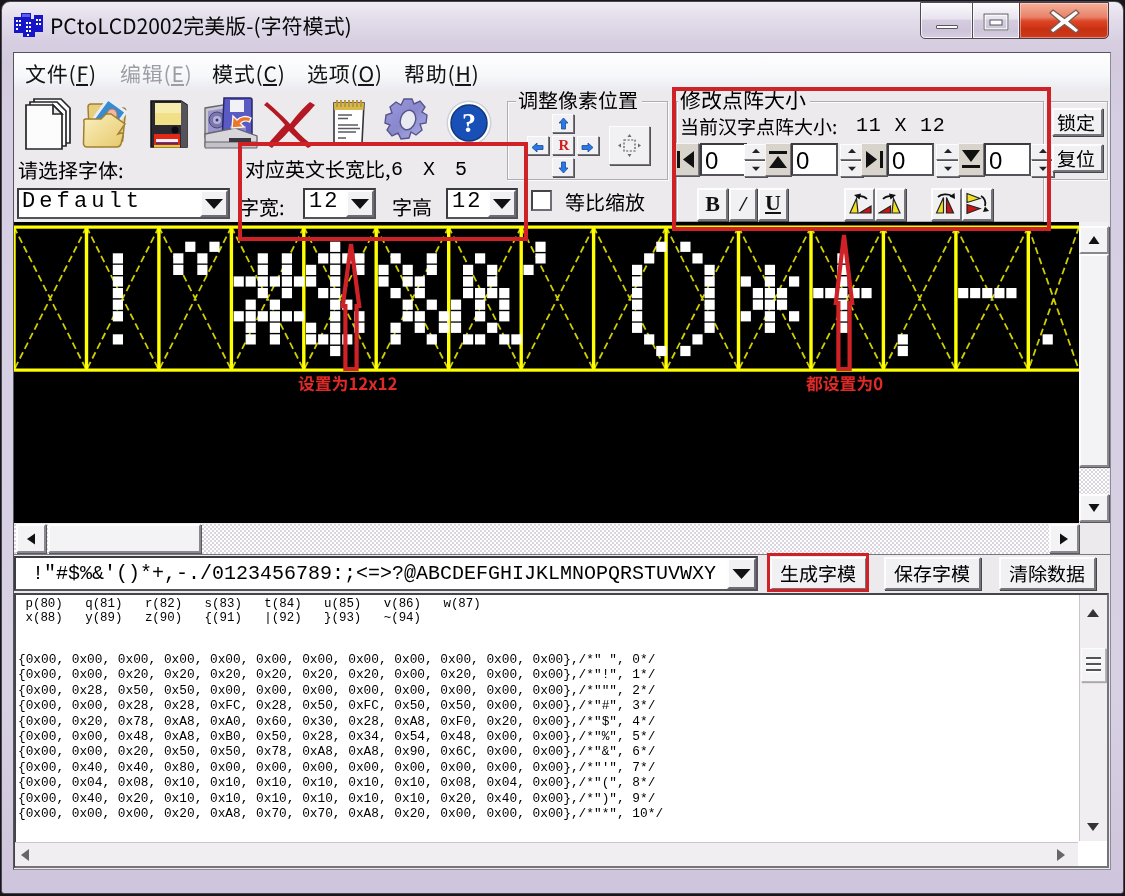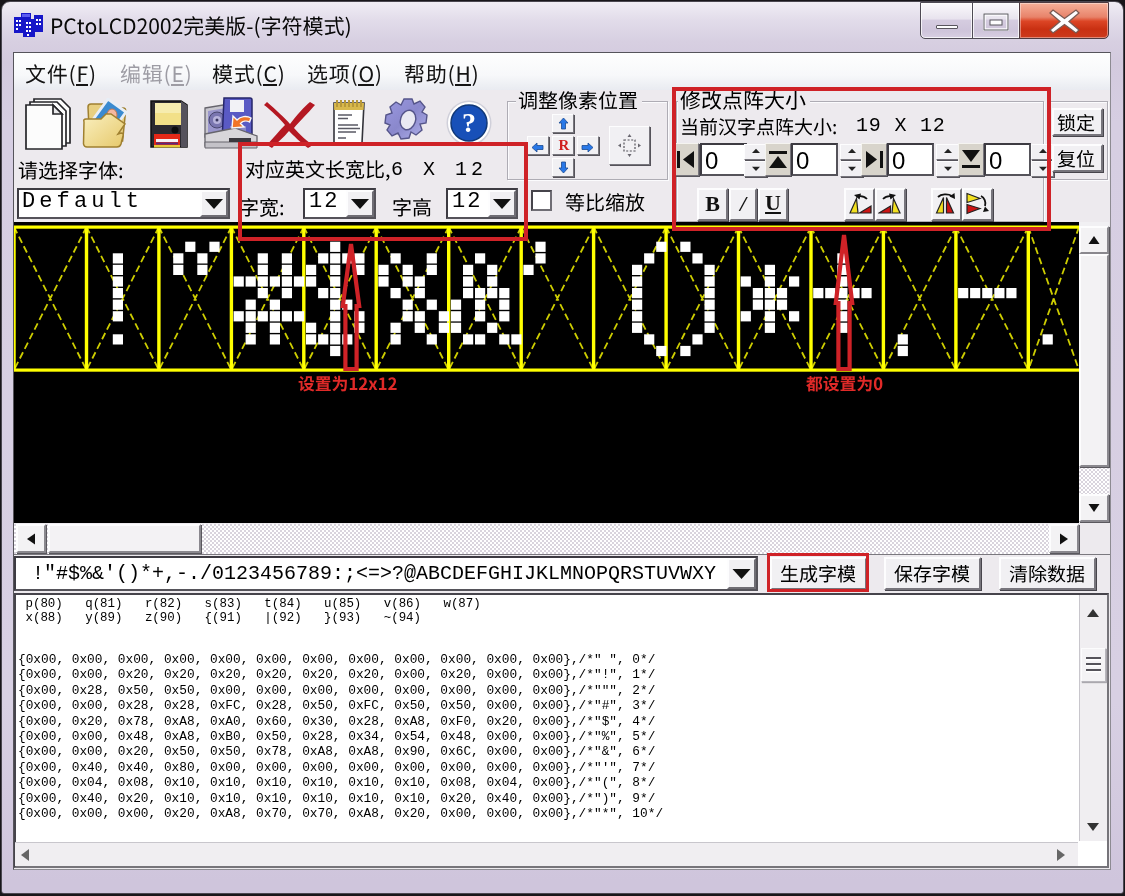--- a/index.html
+++ b/index.html
@@ -158,21 +158,21 @@
     </svg></div>
 <div style="position:absolute;left:17px;top:188px;width:213px;height:31px;background:#fff;border:2px solid #3d3b42;border-bottom-color:#55535a;border-right-color:#55535a"></div>
 <div style="position:absolute;left:200px;top:190px;width:28px;height:27px;background:#f1f0f3;border-top:2px solid #fdfdfe;border-left:2px solid #fdfdfe;border-right:2px solid #6f6d74;border-bottom:2px solid #6f6d74"></div>
 <svg class="abs" style="left:204.0px;top:197.5px" width="20" height="12" viewBox="0 0 20 12">
     <path d="M1 1 h18 l-9 10 z" fill="#111"></path>
   </svg>
 <div style="position:absolute;left:22px;top:188px;height:29px;line-height:28px;font-family:&quot;Liberation Mono&quot;,monospace;font-size:22px;letter-spacing:4.1px;color:#000">Default</div>
 <div style="position:absolute;left:245px;top:156px;width:147px;height:28px"><svg width="147" height="28" viewBox="0 -21 147 28" style="overflow:visible">
       <path d="M10.0 -7.9C11.0 -6.5 11.9 -4.6 12.2 -3.4L13.5 -4.0C13.2 -5.2 12.2 -7.1 11.3 -8.4ZM1.8 -9.1C3.0 -8.0 4.3 -6.7 5.5 -5.3C4.3 -2.8 2.7 -0.8 0.9 0.3C1.3 0.6 1.7 1.2 2.0 1.6C3.8 0.2 5.4 -1.6 6.6 -4.1C7.5 -2.9 8.2 -1.9 8.7 -1.0L9.9 -2.1C9.3 -3.1 8.4 -4.4 7.3 -5.6C8.2 -7.9 8.9 -10.7 9.2 -13.9L8.2 -14.2L8.0 -14.1H1.4V-12.7H7.6C7.3 -10.5 6.8 -8.6 6.1 -6.9C5.1 -8.0 4.0 -9.1 2.9 -10.0ZM15.3 -16.8V-12.0H9.6V-10.5H15.3V-0.4C15.3 -0.1 15.2 0.0 14.8 0.0C14.5 0.0 13.4 0.1 12.1 0.0C12.3 0.5 12.5 1.2 12.6 1.6C14.3 1.6 15.3 1.5 15.9 1.3C16.5 1.0 16.8 0.6 16.8 -0.4V-10.5H19.2V-12.0H16.8V-16.8Z M25.3 -9.8C26.1 -7.6 27.1 -4.8 27.4 -2.9L28.9 -3.5C28.4 -5.4 27.5 -8.1 26.6 -10.3ZM29.6 -10.9C30.3 -8.7 31.0 -5.9 31.3 -4.0L32.7 -4.5C32.4 -6.3 31.7 -9.1 31.0 -11.3ZM29.4 -16.6C29.7 -15.9 30.1 -14.9 30.4 -14.2H22.4V-8.8C22.4 -5.9 22.3 -1.9 20.7 0.9C21.1 1.0 21.8 1.5 22.0 1.7C23.7 -1.2 23.9 -5.7 23.9 -8.8V-12.8H38.8V-14.2H32.1C31.9 -14.9 31.3 -16.1 30.8 -17.0ZM24.2 -0.8V0.7H39.1V-0.8H33.7C35.5 -3.9 37.0 -7.5 38.0 -10.8L36.4 -11.4C35.6 -8.0 34.1 -3.9 32.1 -0.8Z M49.1 -12.5V-10.2H43.2V-5.6H41.1V-4.1H48.6C47.8 -2.4 45.8 -0.7 40.8 0.4C41.1 0.7 41.5 1.3 41.7 1.6C46.9 0.4 49.2 -1.5 50.1 -3.6C51.7 -0.7 54.4 0.9 58.4 1.6C58.6 1.2 59.0 0.6 59.4 0.3C55.5 -0.3 52.8 -1.7 51.4 -4.1H58.9V-5.6H56.9V-10.2H50.7V-12.5ZM44.6 -5.6V-8.9H49.1V-7.0C49.1 -6.5 49.1 -6.0 49.0 -5.6ZM55.4 -5.6H50.6C50.7 -6.0 50.7 -6.5 50.7 -7.0V-8.9H55.4ZM52.8 -16.8V-15.0H47.1V-16.8H45.6V-15.0H41.4V-13.6H45.6V-11.5H47.1V-13.6H52.8V-11.5H54.3V-13.6H58.6V-15.0H54.3V-16.8Z M68.5 -16.5C69.1 -15.5 69.7 -14.1 69.9 -13.3L71.6 -13.9C71.3 -14.7 70.6 -16.0 70.0 -16.9ZM61.0 -13.3V-11.8H64.1C65.3 -8.8 66.9 -6.1 68.9 -4.0C66.7 -2.2 64.0 -0.8 60.7 0.1C61.0 0.5 61.5 1.2 61.7 1.6C65.0 0.5 67.8 -1.0 70.0 -2.9C72.3 -0.9 75.0 0.6 78.3 1.5C78.6 1.0 79.0 0.4 79.3 0.1C76.1 -0.7 73.4 -2.1 71.2 -4.0C73.2 -6.1 74.8 -8.6 75.9 -11.8H79.1V-13.3ZM70.1 -5.1C68.2 -7.0 66.7 -9.2 65.7 -11.8H74.2C73.2 -9.1 71.8 -6.9 70.1 -5.1Z M95.4 -16.4C93.6 -14.3 90.7 -12.4 87.9 -11.2C88.3 -10.9 88.9 -10.3 89.2 -10.0C91.9 -11.3 94.9 -13.4 96.9 -15.7ZM81.1 -9.0V-7.5H85.0V-1.1C85.0 -0.3 84.5 0.0 84.1 0.1C84.4 0.5 84.7 1.1 84.8 1.5C85.2 1.2 86.0 0.9 91.5 -0.5C91.4 -0.9 91.3 -1.5 91.3 -1.9L86.5 -0.8V-7.5H89.7C91.3 -3.3 94.1 -0.4 98.3 1.0C98.5 0.6 99.0 -0.1 99.3 -0.4C95.5 -1.5 92.7 -4.0 91.2 -7.5H98.9V-9.0H86.5V-16.7H85.0V-9.0Z M110.5 -3.8V-0.6C110.5 0.9 111.0 1.4 113.0 1.4C113.5 1.4 116.3 1.4 116.7 1.4C118.6 1.4 119.0 0.6 119.2 -2.4C118.8 -2.5 118.2 -2.7 117.9 -3.0C117.8 -0.3 117.6 0.0 116.6 0.0C116.0 0.0 113.6 0.0 113.2 0.0C112.1 0.0 112.0 -0.1 112.0 -0.6V-3.8ZM108.8 -6.3V-4.7C108.8 -3.1 108.3 -0.9 100.8 0.6C101.2 1.0 101.7 1.5 101.8 1.9C109.5 0.1 110.4 -2.6 110.4 -4.7V-6.3ZM104.0 -8.3V-2.0H105.5V-7.0H114.4V-2.1H115.9V-8.3ZM108.6 -16.6C108.9 -16.1 109.2 -15.5 109.4 -15.0H101.5V-11.4H102.9V-13.7H117.1V-11.4H118.5V-15.0H111.2C111.0 -15.6 110.6 -16.4 110.2 -17.0ZM111.9 -13.0V-11.7H108.1V-13.0H106.5V-11.7H103.5V-10.5H106.5V-9.0H108.1V-10.5H111.9V-9.0H113.4V-10.5H116.6V-11.7H113.4V-13.0Z M122.5 1.4C123.0 1.1 123.7 0.8 129.2 -1.0C129.1 -1.4 129.1 -2.0 129.1 -2.5L124.2 -1.0V-9.1H129.1V-10.6H124.2V-16.6H122.6V-1.4C122.6 -0.5 122.1 -0.1 121.8 0.1C122.0 0.4 122.4 1.1 122.5 1.4ZM130.7 -16.7V-1.7C130.7 0.5 131.2 1.1 133.1 1.1C133.5 1.1 135.8 1.1 136.2 1.1C138.3 1.1 138.7 -0.3 138.8 -4.3C138.4 -4.4 137.8 -4.7 137.4 -5.0C137.3 -1.3 137.1 -0.4 136.1 -0.4C135.6 -0.4 133.7 -0.4 133.3 -0.4C132.4 -0.4 132.2 -0.6 132.2 -1.7V-7.5C134.4 -8.8 136.8 -10.3 138.6 -11.8L137.3 -13.1C136.1 -11.9 134.1 -10.3 132.2 -9.1V-16.7Z M141.5 3.8C143.3 3.0 144.4 1.5 144.4 -0.4C144.4 -1.7 143.8 -2.5 142.9 -2.5C142.1 -2.5 141.5 -2.0 141.5 -1.2C141.5 -0.4 142.1 0.0 142.8 0.0L143.1 0.0C143.0 1.2 142.3 2.2 141.1 2.7Z" fill="#000"></path>
     </svg></div>
-<div style="position:absolute;left:391px;top:158px;width:110px;height:24px;white-space:nowrap;font-family:&quot;Liberation Mono&quot;,monospace;font-size:20px;letter-spacing:4px;color:#000;line-height:24px">6 X 12</div>
+<div style="position:absolute;left:391px;top:158px;width:110px;height:24px;white-space:nowrap;font-family:&quot;Liberation Mono&quot;,monospace;font-size:20px;letter-spacing:4px;color:#000;line-height:24px">6 X 5</div>
 <div style="position:absolute;left:239px;top:194px;width:47px;height:28px"><svg width="47" height="28" viewBox="0 -21 47 28" style="overflow:visible">
       <path d="M9.2 -7.3V-6.0H1.4V-4.6H9.2V-0.3C9.2 0.0 9.1 0.1 8.7 0.1C8.4 0.1 7.1 0.1 5.7 0.1C6.0 0.5 6.3 1.2 6.4 1.6C8.1 1.6 9.1 1.6 9.8 1.3C10.6 1.1 10.8 0.6 10.8 -0.2V-4.6H18.6V-6.0H10.8V-6.7C12.5 -7.7 14.3 -9.0 15.6 -10.3L14.6 -11.1L14.2 -11.0H4.7V-9.6H12.7C11.7 -8.7 10.4 -7.8 9.2 -7.3ZM8.5 -16.5C8.9 -16.0 9.2 -15.3 9.5 -14.7H1.6V-10.6H3.1V-13.3H16.9V-10.6H18.4V-14.7H11.3C11.0 -15.4 10.5 -16.3 9.9 -16.9Z M30.5 -3.8V-0.6C30.5 0.9 31.0 1.4 33.0 1.4C33.5 1.4 36.3 1.4 36.7 1.4C38.6 1.4 39.0 0.6 39.2 -2.4C38.8 -2.5 38.2 -2.7 37.9 -3.0C37.8 -0.3 37.6 0.0 36.6 0.0C36.0 0.0 33.6 0.0 33.2 0.0C32.1 0.0 32.0 -0.1 32.0 -0.6V-3.8ZM28.8 -6.3V-4.7C28.8 -3.1 28.3 -0.9 20.8 0.6C21.2 1.0 21.7 1.5 21.8 1.9C29.5 0.1 30.4 -2.6 30.4 -4.7V-6.3ZM24.0 -8.3V-2.0H25.5V-7.0H34.4V-2.1H35.9V-8.3ZM28.6 -16.6C28.9 -16.1 29.2 -15.5 29.4 -15.0H21.5V-11.4H22.9V-13.7H37.1V-11.4H38.5V-15.0H31.2C31.0 -15.6 30.6 -16.4 30.2 -17.0ZM31.9 -13.0V-11.7H28.1V-13.0H26.5V-11.7H23.5V-10.5H26.5V-9.0H28.1V-10.5H31.9V-9.0H33.4V-10.5H36.6V-11.7H33.4V-13.0Z M42.8 -7.8C43.5 -7.8 44.1 -8.4 44.1 -9.2C44.1 -10.0 43.5 -10.6 42.8 -10.6C42.0 -10.6 41.5 -10.0 41.5 -9.2C41.5 -8.4 42.0 -7.8 42.8 -7.8ZM42.8 0.3C43.5 0.3 44.1 -0.3 44.1 -1.1C44.1 -2.0 43.5 -2.5 42.8 -2.5C42.0 -2.5 41.5 -2.0 41.5 -1.1C41.5 -0.3 42.0 0.3 42.8 0.3Z" fill="#000"></path>
     </svg></div>
 <div style="position:absolute;left:303px;top:188px;width:73px;height:31px;background:#fff;border:2px solid #3d3b42;border-bottom-color:#55535a;border-right-color:#55535a"></div>
 <div style="position:absolute;left:346px;top:190px;width:28px;height:27px;background:#f1f0f3;border-top:2px solid #fdfdfe;border-left:2px solid #fdfdfe;border-right:2px solid #6f6d74;border-bottom:2px solid #6f6d74"></div>
 <svg class="abs" style="left:350.0px;top:197.5px" width="20" height="12" viewBox="0 0 20 12">
     <path d="M1 1 h18 l-9 10 z" fill="#111"></path>
   </svg>
 <div style="position:absolute;left:309px;top:188px;height:29px;line-height:28px;font-family:&quot;Liberation Mono&quot;,monospace;font-size:22px;letter-spacing:2px;color:#000">12</div>
 <div style="position:absolute;left:392px;top:194px;width:42px;height:28px"><svg width="42" height="28" viewBox="0 -21 42 28" style="overflow:visible">
@@ -217,21 +217,21 @@
       <path d="M11.6 -16.9C11.0 -15.2 9.9 -13.6 8.7 -12.6L9.2 -12.2V-10.8H2.9V-9.6H9.2V-7.8H1.0V-6.5H13.3V-4.7H1.6V-3.4H13.3V-0.2C13.3 0.1 13.2 0.2 12.8 0.2C12.5 0.2 11.3 0.2 9.9 0.2C10.2 0.6 10.4 1.2 10.5 1.6C12.1 1.6 13.3 1.6 13.9 1.4C14.6 1.1 14.8 0.7 14.8 -0.2V-3.4H18.6V-4.7H14.8V-6.5H19.1V-7.8H10.7V-9.6H17.2V-10.8H10.7V-12.2H10.4C10.9 -12.7 11.3 -13.2 11.7 -13.8H13.0C13.6 -13.1 14.2 -12.1 14.4 -11.5L15.7 -12.0C15.5 -12.5 15.1 -13.2 14.6 -13.8H18.9V-15.1H12.4C12.6 -15.6 12.8 -16.1 13.0 -16.6ZM4.5 -2.5C5.8 -1.7 7.2 -0.4 7.9 0.6L9.0 -0.4C8.3 -1.3 6.9 -2.6 5.6 -3.4ZM3.7 -16.9C3.0 -15.1 1.9 -13.4 0.7 -12.2C1.0 -12.0 1.6 -11.6 1.9 -11.4C2.6 -12.0 3.2 -12.9 3.8 -13.8H4.6C5.0 -13.1 5.4 -12.2 5.5 -11.6L6.8 -12.1C6.7 -12.5 6.4 -13.2 6.1 -13.8H9.8V-15.1H4.5C4.7 -15.6 5.0 -16.0 5.1 -16.5Z M22.5 1.4C23.0 1.1 23.7 0.8 29.2 -1.0C29.1 -1.4 29.1 -2.0 29.1 -2.5L24.2 -1.0V-9.1H29.1V-10.6H24.2V-16.6H22.6V-1.4C22.6 -0.5 22.1 -0.1 21.8 0.1C22.0 0.4 22.4 1.1 22.5 1.4ZM30.7 -16.7V-1.7C30.7 0.5 31.2 1.1 33.1 1.1C33.5 1.1 35.8 1.1 36.2 1.1C38.3 1.1 38.7 -0.3 38.8 -4.3C38.4 -4.4 37.8 -4.7 37.4 -5.0C37.3 -1.3 37.1 -0.4 36.1 -0.4C35.6 -0.4 33.7 -0.4 33.3 -0.4C32.4 -0.4 32.2 -0.6 32.2 -1.7V-7.5C34.4 -8.8 36.8 -10.3 38.6 -11.8L37.3 -13.1C36.1 -11.9 34.1 -10.3 32.2 -9.1V-16.7Z M40.9 -1.1 41.2 0.4C42.9 -0.3 45.1 -1.1 47.1 -1.9L46.9 -3.2C44.6 -2.4 42.4 -1.5 40.9 -1.1ZM41.3 -8.5C41.5 -8.6 42.0 -8.7 44.2 -8.9C43.4 -7.7 42.7 -6.6 42.3 -6.2C41.8 -5.5 41.3 -5.0 40.9 -4.9C41.1 -4.6 41.3 -3.9 41.4 -3.6C41.7 -3.9 42.3 -4.1 46.4 -5.1L46.3 -5.8V-6.3L43.4 -5.6C44.7 -7.4 46.1 -9.6 47.2 -11.7L46.0 -12.4C45.7 -11.7 45.3 -11.0 44.9 -10.3L42.7 -10.1C43.9 -11.8 45.0 -14.0 45.9 -16.1L44.5 -16.7C43.8 -14.3 42.3 -11.7 41.9 -11.1C41.5 -10.4 41.1 -9.9 40.8 -9.8C41.0 -9.4 41.2 -8.8 41.3 -8.5ZM49.4 -12.2C48.9 -10.1 47.8 -7.5 46.3 -5.8C46.5 -5.6 46.9 -5.1 47.1 -4.8C47.6 -5.3 48.0 -5.9 48.4 -6.5V1.6H49.7V-8.9C50.1 -9.9 50.5 -10.9 50.8 -11.9ZM51.2 -8.1V1.6H52.5V0.6H57.1V1.5H58.4V-8.1H54.8L55.4 -10.1H58.7V-11.3H50.9V-10.1H53.9C53.8 -9.4 53.6 -8.7 53.5 -8.1ZM51.8 -16.4C52.1 -16.0 52.4 -15.4 52.6 -14.9H47.4V-11.6H48.8V-13.6H57.6V-11.9H59.0V-14.9H54.1C53.9 -15.4 53.4 -16.2 53.1 -16.9ZM52.5 -3.2H57.1V-0.6H52.5ZM52.5 -4.4V-6.8H57.1V-4.4Z M64.1 -16.5C64.5 -15.6 65.0 -14.5 65.1 -13.7L66.5 -14.2C66.3 -14.9 65.9 -16.0 65.4 -16.8ZM60.9 -13.6V-12.2H63.2V-8.0C63.2 -5.2 62.9 -2.0 60.5 0.6C60.9 0.9 61.4 1.3 61.6 1.6C64.3 -1.3 64.7 -4.7 64.7 -8.0V-8.1H67.4C67.3 -2.6 67.1 -0.7 66.8 -0.2C66.7 0.0 66.5 0.1 66.2 0.1C65.9 0.1 65.1 0.1 64.3 -0.0C64.5 0.4 64.7 1.0 64.7 1.4C65.6 1.4 66.4 1.4 66.9 1.4C67.4 1.3 67.7 1.2 68.1 0.7C68.6 0.0 68.7 -2.2 68.8 -8.8C68.9 -9.0 68.9 -9.5 68.9 -9.5H64.7V-12.2H69.8V-13.6ZM72.5 -11.7H76.3C75.9 -9.1 75.3 -7.0 74.3 -5.1C73.5 -7.0 72.8 -9.1 72.4 -11.5ZM72.2 -16.8C71.6 -13.4 70.5 -10.0 68.9 -7.9C69.2 -7.6 69.8 -7.1 70.1 -6.8C70.6 -7.5 71.1 -8.3 71.5 -9.3C72.0 -7.2 72.6 -5.3 73.5 -3.7C72.3 -2.0 70.7 -0.6 68.6 0.3C68.9 0.6 69.4 1.3 69.5 1.6C71.5 0.6 73.1 -0.7 74.3 -2.3C75.3 -0.6 76.7 0.7 78.4 1.6C78.6 1.2 79.1 0.6 79.4 0.3C77.6 -0.5 76.3 -1.9 75.2 -3.6C76.4 -5.8 77.2 -8.4 77.8 -11.7H79.2V-13.1H72.9C73.3 -14.2 73.5 -15.4 73.8 -16.6Z" fill="#000"></path>
     </svg></div>
 <div style="position:absolute;left:676px;top:101px;width:368px;height:121px;border:1px solid #aeacb4;box-shadow:inset 1px 1px 0 #fbfbfd, 1px 1px 0 #fbfbfd"></div>
 <div style="position:absolute;left:678px;top:94px;width:132px;height:15px;background:#edeaee"></div>
 <div style="position:absolute;left:680px;top:86px;width:128px;height:29px"><svg width="128" height="29" viewBox="0 -22 128 29" style="overflow:visible">
       <path d="M14.7 -8.1C13.5 -7.0 11.4 -6.0 9.5 -5.5C9.8 -5.2 10.2 -4.8 10.4 -4.5C12.4 -5.2 14.6 -6.3 15.9 -7.6ZM16.7 -6.0C15.2 -4.5 12.5 -3.3 9.8 -2.7C10.1 -2.4 10.4 -2.0 10.6 -1.7C13.5 -2.5 16.3 -3.8 17.9 -5.5ZM18.6 -3.8C16.8 -1.6 12.9 -0.3 8.7 0.4C9.0 0.7 9.3 1.2 9.5 1.6C13.9 0.8 17.9 -0.7 20.0 -3.2ZM6.4 -11.8V-1.6H7.8V-11.8ZM11.6 -14.0H17.5C16.8 -12.9 15.7 -11.9 14.5 -11.1C13.2 -12.0 12.3 -13.0 11.6 -14.0ZM11.9 -17.7C11.0 -15.4 9.5 -13.2 7.8 -11.8C8.1 -11.6 8.7 -11.1 9.0 -10.9C9.6 -11.5 10.2 -12.2 10.9 -12.9C11.4 -12.1 12.3 -11.2 13.3 -10.4C11.6 -9.5 9.7 -8.9 7.8 -8.5C8.1 -8.3 8.4 -7.7 8.5 -7.4C10.6 -7.8 12.7 -8.5 14.5 -9.5C15.9 -8.7 17.6 -7.9 19.5 -7.5C19.7 -7.8 20.1 -8.4 20.4 -8.7C18.6 -9.1 17.1 -9.6 15.8 -10.3C17.4 -11.5 18.7 -13.0 19.5 -15.0L18.6 -15.4L18.3 -15.4H12.4C12.7 -16.0 13.0 -16.6 13.3 -17.3ZM4.9 -17.5C3.9 -14.3 2.2 -11.0 0.4 -8.9C0.7 -8.5 1.1 -7.7 1.2 -7.3C1.9 -8.1 2.6 -9.1 3.2 -10.1V1.7H4.7V-12.9C5.4 -14.2 5.9 -15.7 6.4 -17.1Z M33.6 -12.3H38.0C37.5 -9.5 36.9 -7.2 35.8 -5.3C34.8 -7.2 34.1 -9.6 33.6 -12.1ZM22.6 -16.2V-14.6H28.5V-10.2H22.9V-2.2C22.9 -1.4 22.5 -1.1 22.2 -1.0C22.5 -0.6 22.7 0.2 22.8 0.7C23.3 0.3 24.1 -0.1 30.2 -2.5C30.2 -2.8 30.1 -3.5 30.0 -3.9L24.5 -2.0V-8.6H30.0L29.9 -8.5C30.2 -8.2 30.9 -7.6 31.1 -7.4C31.7 -8.1 32.2 -8.9 32.6 -9.8C33.2 -7.6 33.9 -5.5 34.9 -3.8C33.6 -2.0 32.0 -0.7 29.7 0.3C30.1 0.7 30.5 1.4 30.7 1.8C32.8 0.7 34.5 -0.7 35.8 -2.3C37.0 -0.7 38.4 0.7 40.2 1.6C40.5 1.2 41.0 0.6 41.3 0.3C39.5 -0.6 38.0 -2.0 36.8 -3.7C38.2 -6.0 39.0 -8.8 39.6 -12.3H41.0V-13.8H34.1C34.5 -14.9 34.8 -16.1 35.1 -17.4L33.5 -17.6C32.9 -14.2 31.7 -10.9 30.1 -8.7V-16.2Z M47.0 -9.8H58.0V-6.0H47.0ZM49.1 -2.7C49.4 -1.3 49.6 0.4 49.6 1.5L51.2 1.3C51.2 0.3 50.9 -1.5 50.6 -2.8ZM53.5 -2.7C54.1 -1.4 54.7 0.4 55.0 1.4L56.5 1.1C56.2 0.0 55.6 -1.7 54.9 -3.0ZM57.8 -2.8C58.8 -1.5 60.0 0.4 60.5 1.5L62.0 0.9C61.4 -0.3 60.2 -2.1 59.2 -3.4ZM45.7 -3.3C45.1 -1.7 44.0 0.0 42.9 1.0L44.3 1.7C45.5 0.5 46.5 -1.2 47.2 -2.9ZM45.5 -11.3V-4.5H59.5V-11.3H53.1V-13.9H61.1V-15.4H53.1V-17.6H51.6V-11.3Z M71.1 -3.9V-2.4H77.0V1.7H78.6V-2.4H83.2V-3.9H78.6V-7.3H82.6V-8.7H78.6V-11.8H77.0V-8.7H74.0C74.7 -10.2 75.5 -11.9 76.1 -13.7H82.9V-15.2H76.5C76.8 -15.9 77.0 -16.6 77.2 -17.3L75.5 -17.6C75.4 -16.8 75.1 -16.0 74.9 -15.2H71.3V-13.7H74.4C73.9 -12.0 73.3 -10.6 73.1 -10.1C72.6 -9.2 72.3 -8.5 71.9 -8.4C72.1 -8.0 72.3 -7.3 72.4 -7.0C72.6 -7.1 73.3 -7.3 74.3 -7.3H77.0V-3.9ZM64.9 -16.7V1.7H66.3V-15.3H69.1C68.6 -13.9 68.0 -12.1 67.4 -10.6C68.9 -8.9 69.3 -7.4 69.3 -6.3C69.3 -5.6 69.2 -5.1 68.9 -4.8C68.7 -4.7 68.5 -4.7 68.2 -4.6C67.9 -4.6 67.5 -4.6 67.0 -4.7C67.3 -4.3 67.4 -3.6 67.4 -3.3C67.9 -3.2 68.4 -3.2 68.8 -3.3C69.3 -3.3 69.6 -3.5 69.9 -3.7C70.5 -4.1 70.8 -5.0 70.8 -6.1C70.8 -7.5 70.4 -9.0 68.9 -10.7C69.6 -12.4 70.3 -14.4 71.0 -16.2L69.9 -16.8L69.7 -16.7Z M93.7 -17.6C93.7 -16.0 93.7 -13.8 93.4 -11.6H85.3V-10.0H93.1C92.3 -6.0 90.2 -1.9 84.9 0.3C85.3 0.7 85.8 1.2 86.1 1.6C91.2 -0.7 93.5 -4.7 94.5 -8.8C96.2 -4.0 98.9 -0.3 102.9 1.6C103.2 1.2 103.7 0.5 104.1 0.2C100.0 -1.5 97.3 -5.4 95.8 -10.0H103.8V-11.6H95.0C95.3 -13.8 95.4 -15.9 95.4 -17.6Z M114.7 -17.3V-0.5C114.7 -0.1 114.6 0.0 114.2 0.1C113.7 0.1 112.2 0.1 110.7 0.0C110.9 0.5 111.2 1.2 111.3 1.7C113.3 1.7 114.6 1.7 115.4 1.4C116.1 1.1 116.4 0.7 116.4 -0.5V-17.3ZM119.8 -12.0C121.6 -9.0 123.3 -5.0 123.8 -2.5L125.5 -3.2C125.0 -5.8 123.2 -9.6 121.3 -12.6ZM109.2 -12.4C108.7 -9.6 107.5 -6.0 105.7 -3.7C106.1 -3.5 106.8 -3.2 107.2 -2.9C109.1 -5.2 110.3 -9.0 111.0 -12.1Z" fill="#000"></path>
     </svg></div>
 <div style="position:absolute;left:680px;top:114px;width:159px;height:26px"><svg width="159" height="26" viewBox="0 -20 159 26" style="overflow:visible">
       <path d="M2.3 -14.6C3.3 -13.3 4.3 -11.4 4.8 -10.2L6.1 -10.8C5.7 -12.0 4.6 -13.8 3.6 -15.1ZM15.2 -15.3C14.7 -13.8 13.6 -11.8 12.8 -10.5L14.0 -10.1C14.9 -11.3 15.9 -13.2 16.8 -14.8ZM2.2 -0.7V0.7H15.0V1.5H16.5V-9.2H10.3V-16.0H8.7V-9.2H2.6V-7.8H15.0V-5.1H3.2V-3.7H15.0V-0.7Z M30.5 -9.8V-2.0H31.8V-9.8ZM34.3 -10.3V-0.3C34.3 0.0 34.2 0.1 33.9 0.1C33.6 0.1 32.6 0.1 31.4 0.1C31.6 0.5 31.9 1.1 31.9 1.4C33.4 1.5 34.4 1.4 34.9 1.2C35.5 1.0 35.7 0.6 35.7 -0.2V-10.3ZM32.7 -16.1C32.3 -15.1 31.6 -13.9 31.0 -13.0H25.3L26.2 -13.3C25.8 -14.1 25.0 -15.2 24.3 -16.0L23.0 -15.5C23.6 -14.7 24.3 -13.7 24.7 -13.0H20.0V-11.6H37.0V-13.0H32.6C33.1 -13.7 33.7 -14.7 34.3 -15.6ZM26.8 -5.7V-3.8H22.6V-5.7ZM26.8 -6.8H22.6V-8.7H26.8ZM21.2 -9.9V1.4H22.6V-2.7H26.8V-0.1C26.8 0.1 26.7 0.2 26.4 0.2C26.2 0.2 25.3 0.2 24.3 0.2C24.5 0.5 24.7 1.1 24.8 1.4C26.1 1.4 27.0 1.4 27.5 1.2C28.0 1.0 28.2 0.6 28.2 -0.1V-9.9Z M39.7 -14.6C41.0 -14.1 42.6 -13.1 43.3 -12.5L44.1 -13.6C43.3 -14.3 41.7 -15.1 40.5 -15.7ZM38.8 -9.5C40.0 -8.9 41.6 -8.0 42.4 -7.4L43.1 -8.5C42.3 -9.2 40.7 -10.0 39.5 -10.5ZM39.3 0.3 40.5 1.2C41.6 -0.5 42.9 -2.9 43.9 -4.9L42.9 -5.8C41.8 -3.7 40.4 -1.2 39.3 0.3ZM44.9 -14.5V-13.2H45.7L45.6 -13.1C46.5 -9.5 47.7 -6.3 49.4 -3.8C47.7 -1.8 45.6 -0.5 43.4 0.3C43.7 0.6 44.0 1.1 44.2 1.5C46.5 0.6 48.5 -0.7 50.3 -2.6C51.7 -0.9 53.4 0.5 55.5 1.4C55.7 1.1 56.1 0.6 56.4 0.3C54.3 -0.6 52.6 -2.0 51.2 -3.7C53.1 -6.3 54.6 -9.7 55.3 -14.3L54.4 -14.6L54.1 -14.5ZM47.0 -13.2H53.7C53.1 -9.8 51.9 -7.0 50.3 -4.9C48.8 -7.2 47.7 -10.0 47.0 -13.2Z M65.7 -6.9V-5.7H58.3V-4.3H65.7V-0.3C65.7 0.0 65.6 0.1 65.3 0.1C65.0 0.1 63.7 0.1 62.5 0.1C62.7 0.5 63.0 1.1 63.1 1.5C64.7 1.5 65.7 1.5 66.3 1.3C67.0 1.0 67.2 0.6 67.2 -0.2V-4.3H74.7V-5.7H67.2V-6.4C68.9 -7.3 70.6 -8.6 71.8 -9.8L70.8 -10.5L70.5 -10.5H61.4V-9.1H69.1C68.1 -8.3 66.9 -7.4 65.7 -6.9ZM65.1 -15.7C65.4 -15.2 65.8 -14.5 66.0 -14.0H58.5V-10.1H59.9V-12.6H73.0V-10.1H74.5V-14.0H67.7C67.4 -14.6 66.9 -15.5 66.4 -16.1Z M80.5 -8.8H90.4V-5.4H80.5ZM82.5 -2.4C82.7 -1.2 82.9 0.4 82.9 1.3L84.3 1.2C84.3 0.2 84.1 -1.3 83.8 -2.5ZM86.4 -2.4C86.9 -1.2 87.5 0.4 87.7 1.3L89.1 0.9C88.9 0.0 88.3 -1.5 87.7 -2.7ZM90.3 -2.6C91.2 -1.4 92.3 0.3 92.7 1.4L94.1 0.8C93.6 -0.2 92.5 -1.9 91.5 -3.1ZM79.4 -2.9C78.8 -1.5 77.8 0.0 76.8 0.9L78.1 1.5C79.1 0.5 80.1 -1.1 80.7 -2.6ZM79.2 -10.2V-4.1H91.9V-10.2H86.1V-12.6H93.3V-13.9H86.1V-16.0H84.6V-10.2Z M102.3 -3.5V-2.2H107.7V1.5H109.1V-2.2H113.3V-3.5H109.1V-6.6H112.8V-7.9H109.1V-10.7H107.7V-7.9H105.0C105.6 -9.2 106.3 -10.8 106.8 -12.4H113.0V-13.7H107.3C107.5 -14.4 107.6 -15.0 107.8 -15.6L106.3 -16.0C106.2 -15.2 106.0 -14.5 105.8 -13.7H102.5V-12.4H105.4C104.8 -10.9 104.3 -9.6 104.1 -9.1C103.7 -8.3 103.4 -7.7 103.1 -7.6C103.2 -7.3 103.5 -6.6 103.5 -6.3C103.7 -6.5 104.3 -6.6 105.2 -6.6H107.7V-3.5ZM96.7 -15.1V1.5H98.0V-13.9H100.5C100.1 -12.6 99.5 -10.9 99.0 -9.6C100.4 -8.0 100.7 -6.7 100.7 -5.7C100.7 -5.1 100.6 -4.6 100.3 -4.4C100.1 -4.3 100.0 -4.2 99.7 -4.2C99.4 -4.2 99.1 -4.2 98.6 -4.2C98.9 -3.9 99.0 -3.3 99.0 -2.9C99.4 -2.9 99.9 -2.9 100.3 -3.0C100.7 -3.0 101.0 -3.1 101.3 -3.3C101.8 -3.7 102.0 -4.5 102.0 -5.5C102.0 -6.7 101.7 -8.1 100.3 -9.7C100.9 -11.2 101.7 -13.1 102.2 -14.6L101.3 -15.2L101.0 -15.1Z M122.8 -15.9C122.7 -14.4 122.8 -12.5 122.5 -10.5H115.2V-9.0H122.2C121.5 -5.4 119.6 -1.7 114.8 0.3C115.2 0.6 115.7 1.1 115.9 1.5C120.5 -0.6 122.6 -4.3 123.5 -8.0C125.0 -3.6 127.5 -0.3 131.1 1.5C131.4 1.1 131.8 0.5 132.2 0.2C128.5 -1.4 126.0 -4.8 124.7 -9.0H131.9V-10.5H124.0C124.3 -12.5 124.3 -14.4 124.3 -15.9Z M141.8 -15.7V-0.5C141.8 -0.1 141.7 0.0 141.3 0.1C140.9 0.1 139.5 0.1 138.1 0.0C138.4 0.4 138.6 1.1 138.7 1.5C140.5 1.5 141.7 1.5 142.4 1.3C143.1 1.0 143.4 0.6 143.4 -0.5V-15.7ZM146.4 -10.8C148.0 -8.1 149.6 -4.6 150.0 -2.3L151.5 -2.9C151.1 -5.2 149.4 -8.7 147.8 -11.4ZM136.8 -11.2C136.4 -8.7 135.3 -5.4 133.6 -3.4C134.0 -3.2 134.6 -2.9 135.0 -2.6C136.7 -4.7 137.8 -8.2 138.4 -11.0Z M154.6 -7.4C155.3 -7.4 155.9 -7.9 155.9 -8.7C155.9 -9.5 155.3 -10.1 154.6 -10.1C153.9 -10.1 153.4 -9.5 153.4 -8.7C153.4 -7.9 153.9 -7.4 154.6 -7.4ZM154.6 0.2C155.3 0.2 155.9 -0.3 155.9 -1.1C155.9 -1.9 155.3 -2.4 154.6 -2.4C153.9 -2.4 153.4 -1.9 153.4 -1.1C153.4 -0.3 153.9 0.2 154.6 0.2Z" fill="#000"></path>
     </svg></div>
-<div style="position:absolute;left:856px;top:114px;width:120px;height:24px;white-space:nowrap;font-family:&quot;Liberation Mono&quot;,monospace;font-size:20px;letter-spacing:0.8px;color:#000;line-height:24px">19 X 12</div>
+<div style="position:absolute;left:856px;top:114px;width:120px;height:24px;white-space:nowrap;font-family:&quot;Liberation Mono&quot;,monospace;font-size:20px;letter-spacing:0.8px;color:#000;line-height:24px">11 X 12</div>
 <div style="position:absolute;left:673px;top:143px;width:26px;height:33px;background:#d8d4cb;border-top:1.5px solid #f5f4f0;border-left:1.5px solid #f5f4f0;border-right:1.5px solid #77757c;border-bottom:1.5px solid #77757c;box-shadow:1px 1px 0 #55535a"></div>
 <svg class="abs" style="left:676px;top:149px" width="20" height="21" viewBox="0 0 20 21">
     <rect x="1" y="2" width="3" height="17" fill="#111"></rect>
     <path d="M18 2 v17 l-11 -8.5 z" fill="#111"></path>
   </svg>
 <div style="position:absolute;left:700px;top:143px;width:47px;height:33px;background:#fff;border:2px solid #3d3b42;border-bottom-color:#55535a;border-right-color:#55535a"></div>
 <div style="position:absolute;left:705px;top:147px;width:39px;height:28px;line-height:28px;font-family:&quot;Liberation Sans&quot;,sans-serif;font-size:24px;color:#000">0</div>
 <div style="position:absolute;left:744px;top:144px;width:23px;height:16px;background:#f1f0f3;border-top:1.5px solid #fdfdfe;border-left:1.5px solid #fdfdfe;border-right:1.5px solid #77757c;border-bottom:1.5px solid #77757c;box-shadow:1px 1px 0 #55535a"></div>
 <svg class="abs" style="left:746px;top:145px" width="20" height="15" viewBox="0 0 20 15">
     <path d="M10 4.5 l4 5 h-8 z" transform="scale(1,0.85)" fill="#222"></path>

